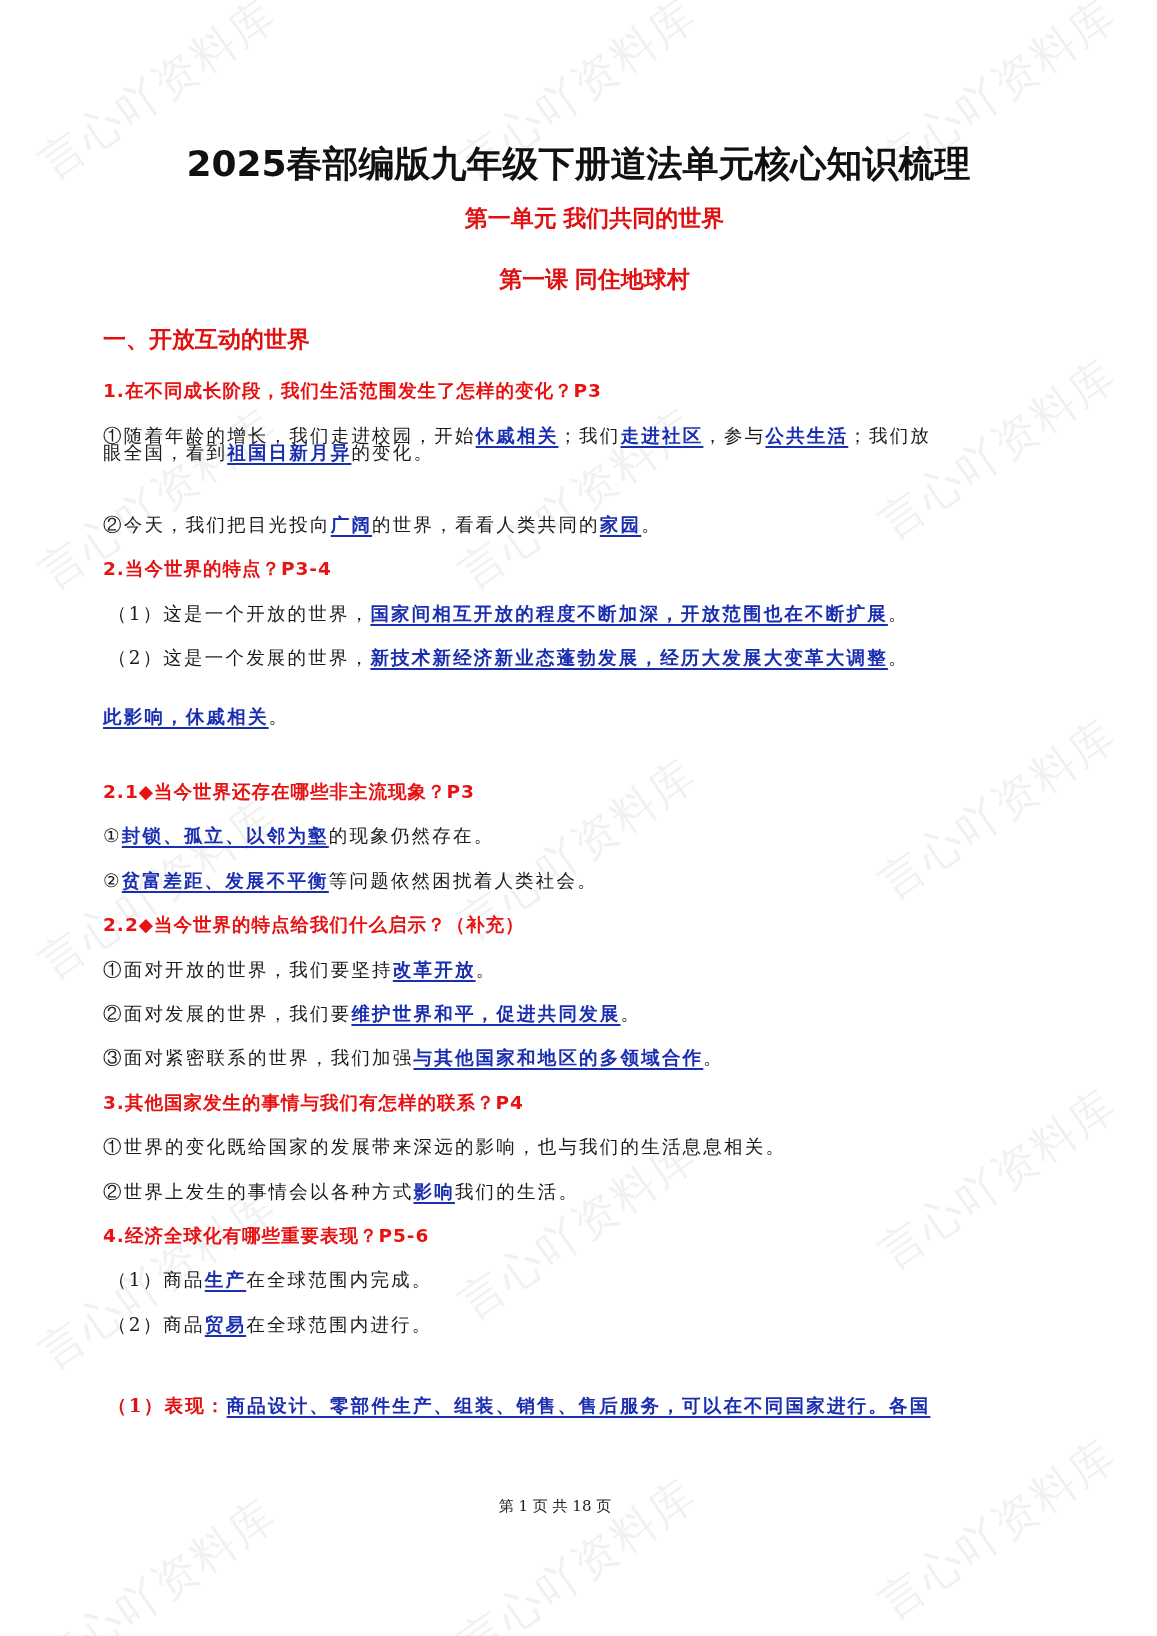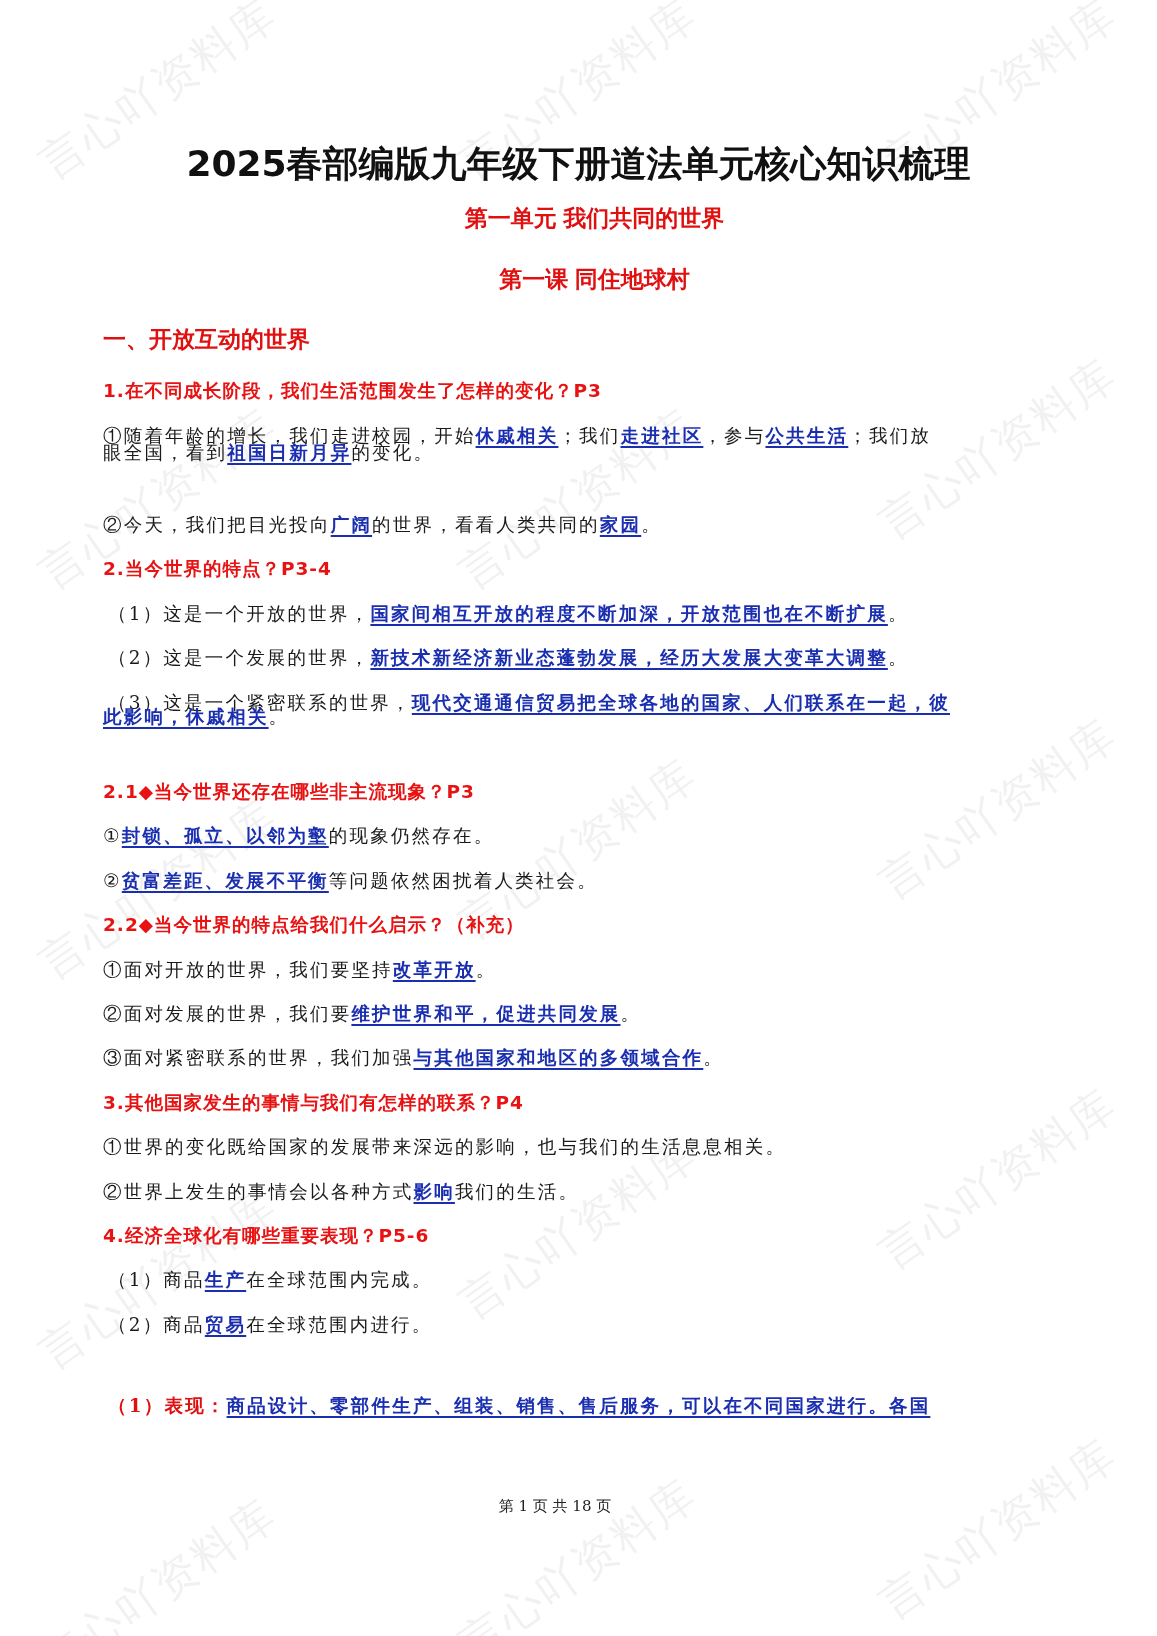--- a/index.html
+++ b/index.html
@@ -85,23 +85,20 @@
     <span>②今天，我们把目光投向</span><span class="k">广阔</span><span>的世界，看看人类共同的</span><span class="k">家园</span><span>。</span>
   </div>
 
   <div class="line q" style="top:556px;">2.当今世界的特点？P3-4</div>
   <div class="line indent" style="top:601px;">
     <span>（1）这是一个开放的世界，</span><span class="k">国家间相互开放的程度不断加深，开放范围也在不断扩展</span><span>。</span>
   </div>
   <div class="line indent" style="top:645px;">
     <span>（2）这是一个发展的世界，</span><span class="k">新技术新经济新业态蓬勃发展，经历大发展大变革大调整</span><span>。</span>
   </div>
-  <div class="line indent" style="top:690px;">
-    <span>（3）这是一个紧密联系的世界，</span><span class="k">现代交通通信贸易把全球各地的国家、人们联系在一起，彼</span>
-  </div>
   <div class="line" style="top:704px;">
     <span class="k">此影响，休戚相关</span><span>。</span>
   </div>
 
   <div class="line q" style="top:779px;">2.1◆当今世界还存在哪些非主流现象？P3</div>
   <div class="line" style="top:823px;text-align:right;">
     <span>①</span><span class="k">封锁、孤立、以邻为壑</span><span>的现象仍然存在。</span>
   </div>
   <div class="line" style="top:868px;">
     <span>②</span><span class="k">贫富差距、发展不平衡</span><span>等问题依然困扰着人类社会。</span>

